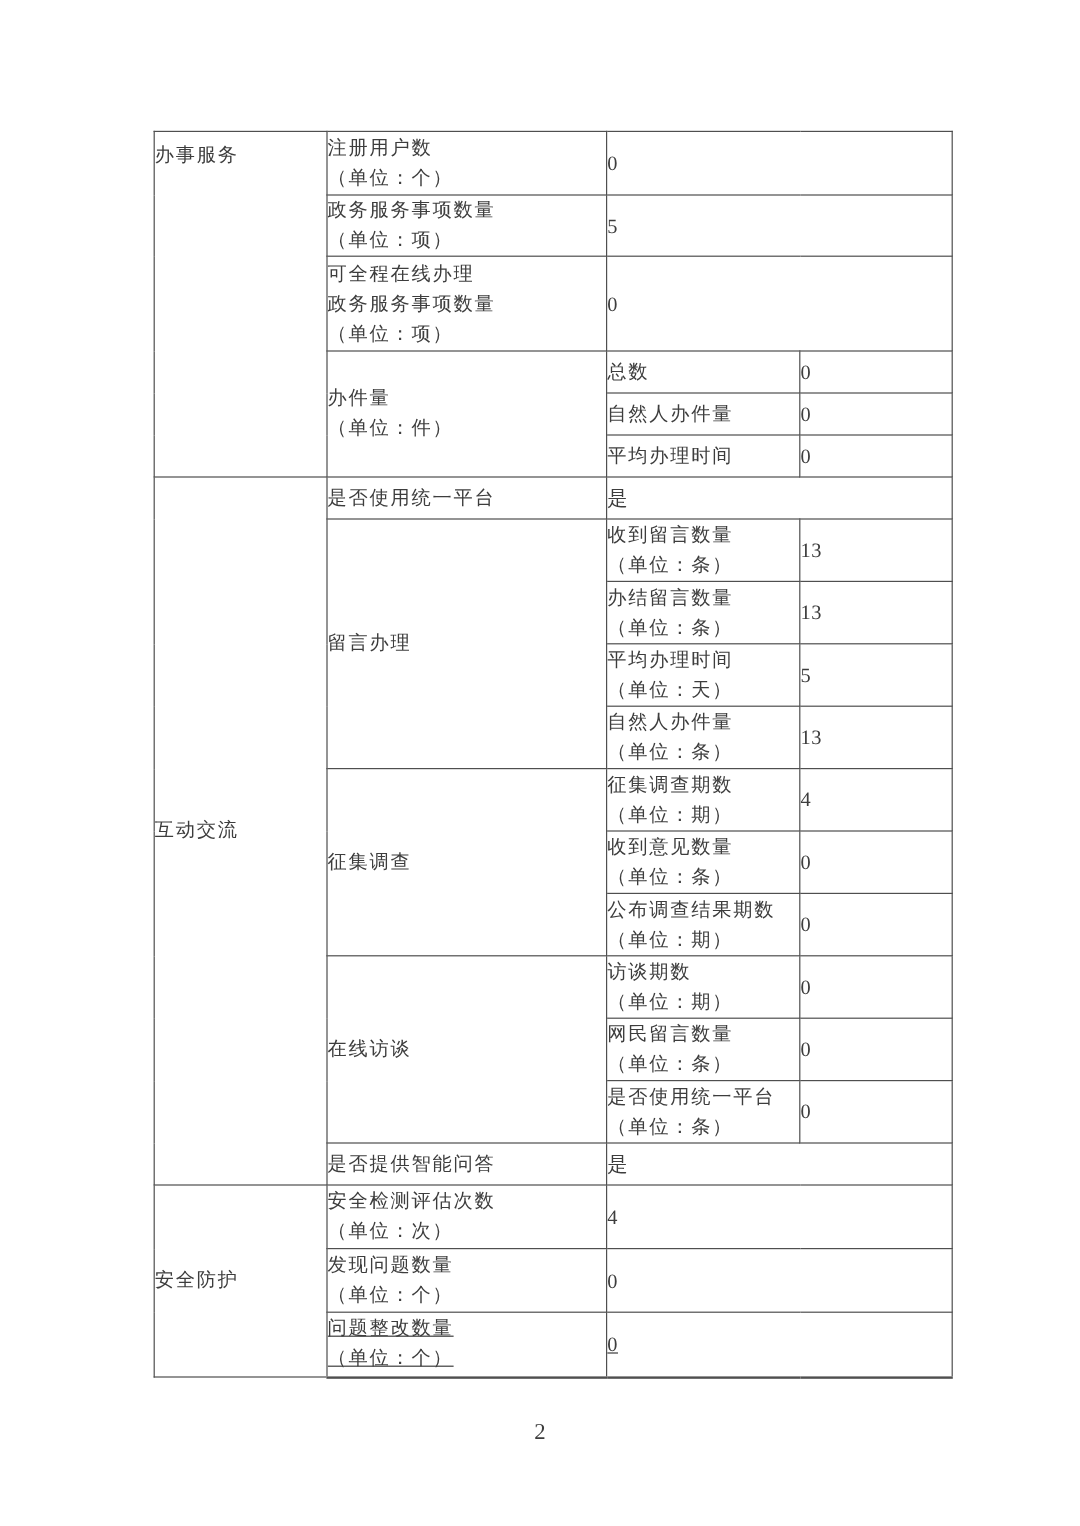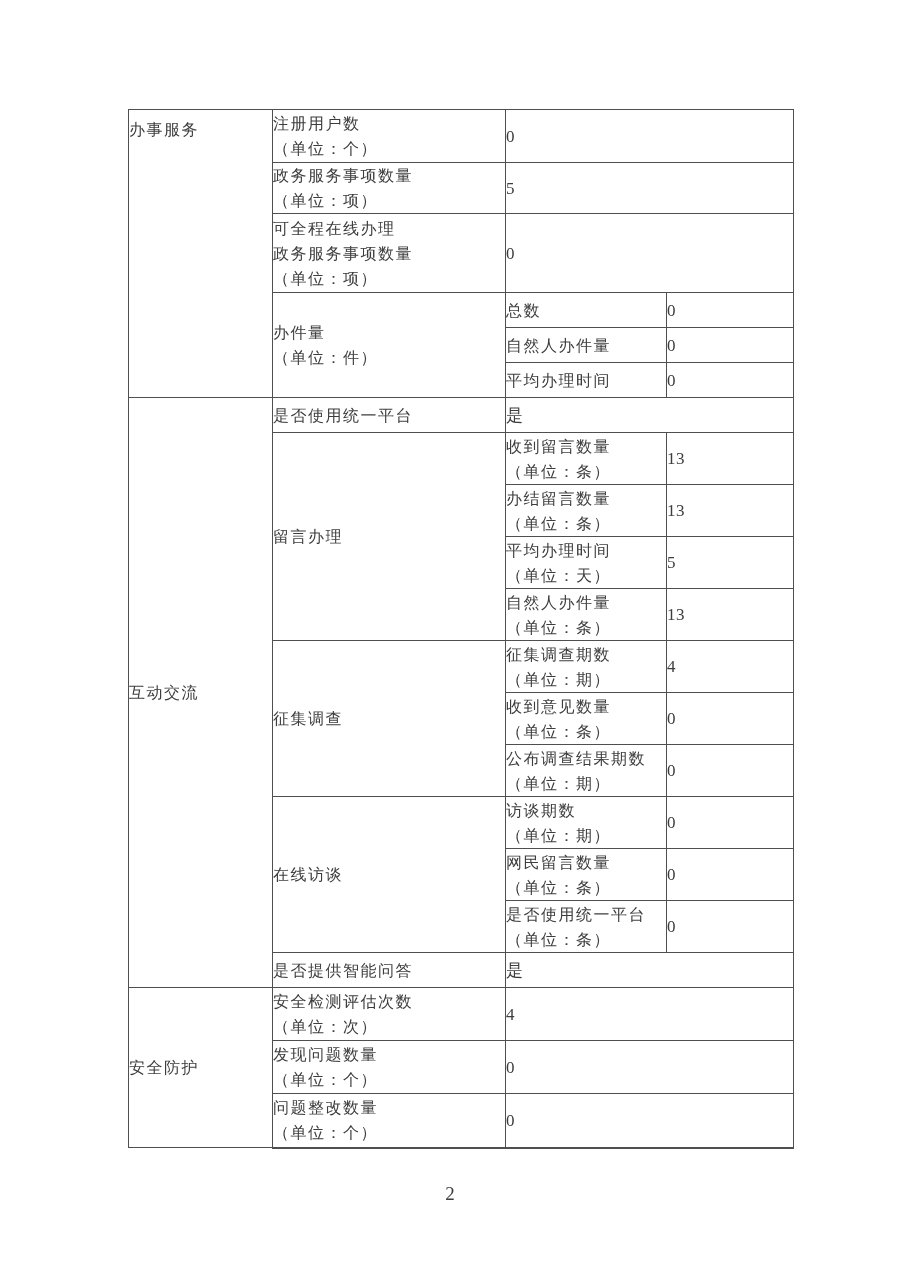--- a/index.html
+++ b/index.html
@@ -39,21 +39,21 @@
   .doc-table tr.last td { border-bottom: 2px solid var(--border, #4f4f4f); }
   td.cat-top { vertical-align: top; padding-top: 7px; }
   td.val, td.subval {
     font-size: 17px;
     letter-spacing: 0.5px;
   }
   .h35 { height: 35px; }
   .h51 { height: 51px; }
   .h52 { height: 52px; }
   .h53 { height: 53px; }
-  .h54 { height: 54px; }
+  .h54 { height: 54px; text-decoration: underline; }
   .h79 { height: 79px; }
   .page-number {
     position: absolute;
     top: 1183px;
     left: 0;
     width: 100%;
     text-align: center;
     font-size: 19px;
     color: var(--text, #3d3d3d);
   }

